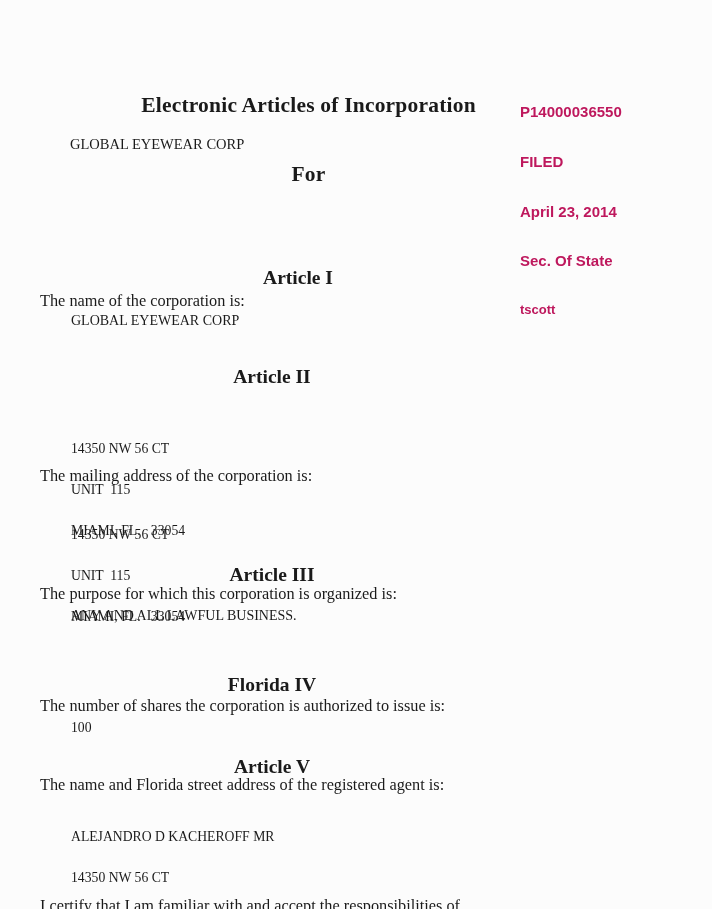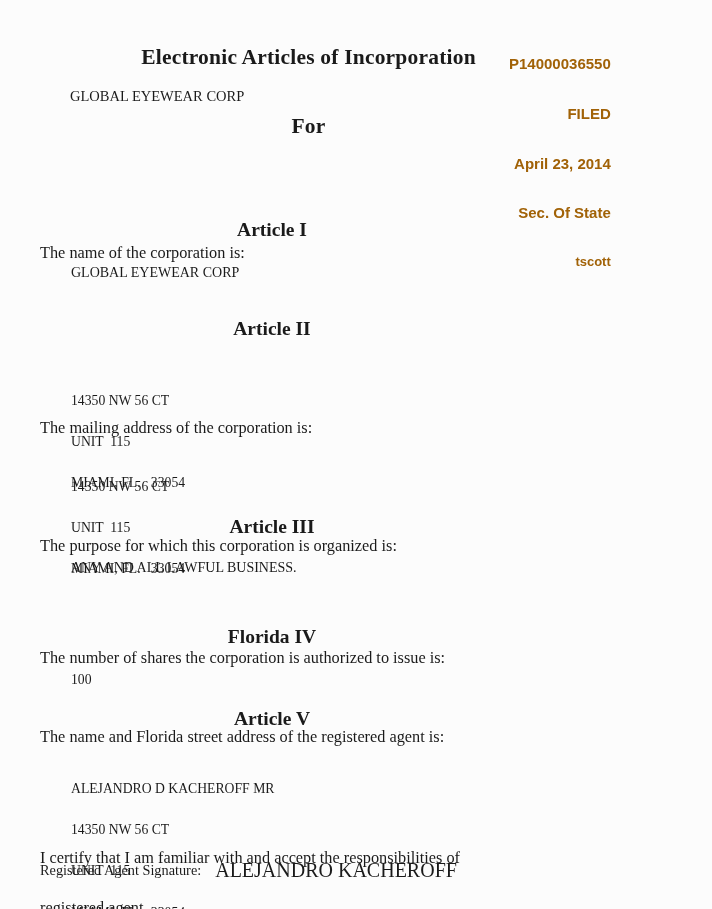--- a/index.html
+++ b/index.html
@@ -10,37 +10,36 @@
   .page {
     position: relative;
     width: 712px;
     height: 909px;
     margin: 0 auto;
     background: #fcfcfc;
     color: #1a1a1a;
     font-family: "Liberation Serif", "DejaVu Serif", serif;
     overflow: hidden;
   }
-  .abs { position: absolute; white-space: pre; }
+  .abs { position: absolute; white-space: pre; margin-top: 48px; }
 
   
   .doc-title {
     left: 0; top: 19; width: 617px;
     text-align: center;
     font-size: 21.5px;
     font-weight: bold;
     line-height: 23px;
     letter-spacing: 0.2px;
   }
   .stamp {
-    left: 509px; top: 21px;
+    left: 520px; top: 21px;
     font-family: "Liberation Sans", "DejaVu Sans", sans-serif;
     font-weight: bold;
-    color: #a16207;
-    text-align: right;
+    color: #be185d;
   }
   .stamp-line {
     font-size: 15px;
     line-height: 13.8px;
     white-space: pre;
   }
   .stamp-clerk {
     font-size: 13px;
     line-height: 12px;
     white-space: pre;
@@ -93,21 +92,21 @@
     <div class="stamp-line">P14000036550</div>
     <div class="stamp-line">FILED</div>
     <div class="stamp-line">April 23, 2014</div>
     <div class="stamp-line">Sec. Of State</div>
     <div class="stamp-clerk">tscott</div>
   </div>
 
   <div class="abs filer-name">GLOBAL EYEWEAR CORP</div>
 
 
-  <div class="abs article-heading" style="top:219px;">Article I</div>
+  <div class="abs article-heading" style="top:219px;padding-left:26px;">Article I</div>
   <div class="abs body-text label" style="top:245px;">The name of the corporation is:</div>
   <div class="abs small-block" style="top:266px; font-size:14px;">GLOBAL EYEWEAR CORP</div>
 
   <div class="abs article-heading" style="top:318px;">Article II</div>
   <div class="abs small-block" style="top:366px;">
     <div class="value-line">14350 NW 56 CT</div>
     <div class="value-line">UNIT  115</div>
     <div class="value-line">MIAMI, FL.   33054</div>
   </div>
   <div class="abs body-text label" style="top:420px;">The mailing address of the corporation is:</div>

